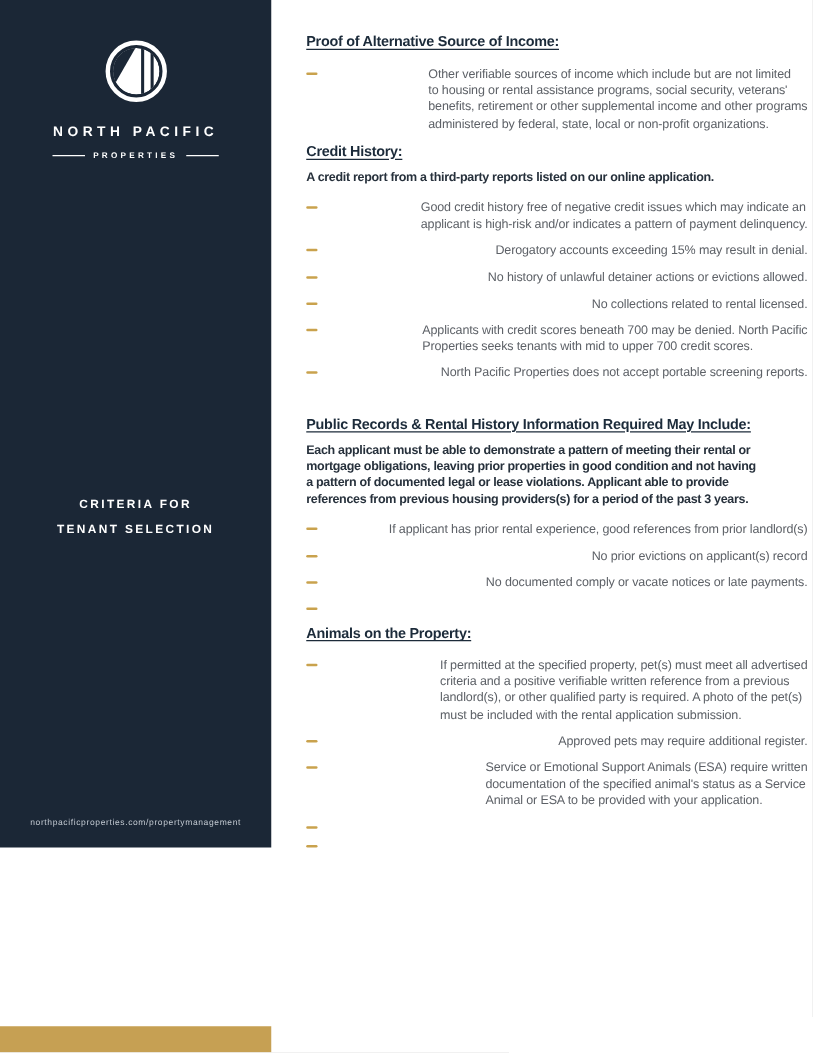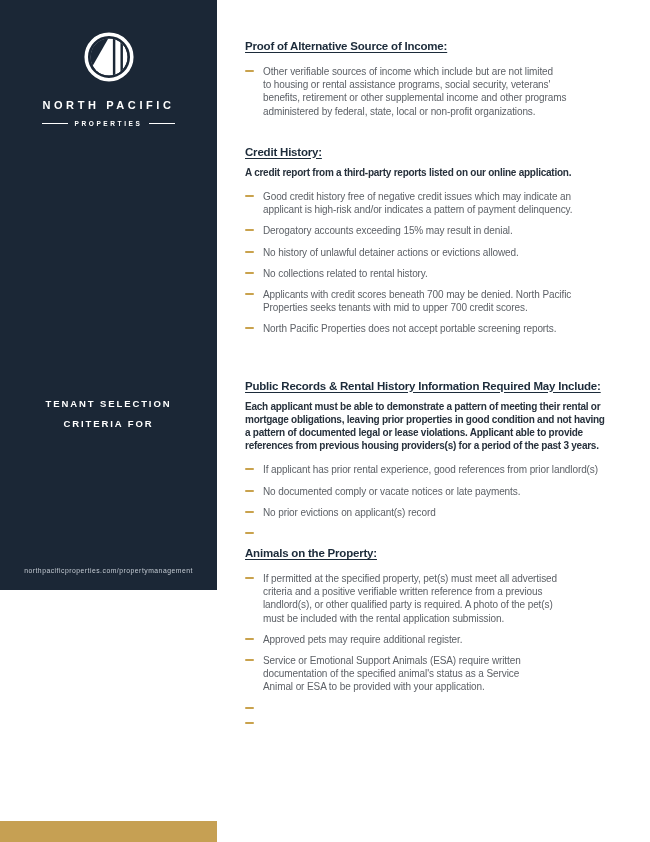--- a/index.html
+++ b/index.html
@@ -9,21 +9,21 @@
     position: relative;
     width: 650px; height: 842px;
     margin: 0 auto;
     background: #ffffff;
     overflow: hidden;
   }
 
   
   .sidebar {
     position: absolute; left: 0; top: 0;
-    width: 217px; height: 590px;
+    width: 217px; height: 678px;
     background: #1b2736;
   }
   .brand {
     position: absolute; top: 30px; left: 0; right: 0;
     text-align: center;
   }
   .logo { width: 54px; height: 54px; display: inline-block; }
   .brand-name {
     margin-top: 11px;
     color: #ffffff;
@@ -65,23 +65,23 @@
     position: absolute; left: 0; top: 821px;
     width: 217px; height: 21px;
     background: #c6a053;
   }
 
   
   .content {
     position: absolute; left: 217px; top: 0; right: 0; bottom: 0;
     padding: 28px 4px 0 28px;
   }
-  .section { margin-top: 28px; }
-  .section:first-child { margin-top: 12px; }
-  .section:nth-child(3) { margin-top: 44px; }
+  .section { margin-top: 10px; }
+  .section:first-child { margin-top: 0; }
+  .section:nth-child(3) { margin-top: 28px; }
   .section:nth-child(4) { margin-top: 13px; }
 
   .section-heading {
     color: #1c2b3a;
     font-size: 11.5px; font-weight: bold;
     letter-spacing: -0.2px;
     text-decoration: underline;
     text-underline-offset: 2px;
     white-space: nowrap;
     margin-bottom: 13px;
@@ -92,20 +92,21 @@
     letter-spacing: -0.25px;
     line-height: 13.2px;
     white-space: pre;
     margin: -5px 0 11px 0;
   }
   .bullets { list-style: none; }
   .bullet {
     display: flex;
     align-items: flex-start;
     margin-bottom: 8px;
+    justify-content: space-between;
   }
   .dash {
     flex: 0 0 9px;
     width: 9px; height: 2px;
     background: #c9a24d;
     margin: 5px 9px 0 0;
     border-radius: 1px;
   }
   .bullet-text {
     color: #5d6167;
@@ -138,22 +139,22 @@
       </svg>
       <div class="brand-name">NORTH PACIFIC</div>
       <div class="brand-sub">
         <span class="rule"></span>
         <span class="brand-sub-text">PROPERTIES</span>
         <span class="rule"></span>
       </div>
     </div>
 
     <div class="tagline">
+      <div>CRITERIA FOR</div>
       <div>TENANT SELECTION</div>
-      <div>CRITERIA FOR</div>
     </div>
 
     <div class="site-url">northpacificproperties.com/propertymanagement</div>
   </aside>
 
   <div class="goldbar"></div>
 
   <main class="content" id="sections">
     <section class="section">
       <h2 class="section-heading">Proof of Alternative Source of Income:</h2>
@@ -183,21 +184,21 @@
           <li class="bullet">
           <span class="dash"></span>
           <span class="bullet-text">Derogatory accounts exceeding 15% may result in denial.</span>
         </li>
           <li class="bullet">
           <span class="dash"></span>
           <span class="bullet-text">No history of unlawful detainer actions or evictions allowed.</span>
         </li>
           <li class="bullet">
           <span class="dash"></span>
-          <span class="bullet-text">No collections related to rental history.</span>
+          <span class="bullet-text">No collections related to rental licensed.</span>
         </li>
           <li class="bullet">
           <span class="dash"></span>
           <span class="bullet-text">Applicants with credit scores beneath 700 may be denied. North Pacific
 Properties seeks tenants with mid to upper 700 credit scores.</span>
         </li>
           <li class="bullet">
           <span class="dash"></span>
           <span class="bullet-text">North Pacific Properties does not accept portable screening reports.</span>
         </li>
@@ -211,25 +212,25 @@
 a pattern of documented legal or lease violations. Applicant able to provide
 references from previous housing providers(s) for a period of the past 3 years.</p>
       <ul class="bullets">
 
       <li class="bullet">
           <span class="dash"></span>
           <span class="bullet-text">If applicant has prior rental experience, good references from prior landlord(s)</span>
         </li>
           <li class="bullet">
           <span class="dash"></span>
+          <span class="bullet-text">No prior evictions on applicant(s) record</span>
+        </li>
+          <li class="bullet">
+          <span class="dash"></span>
           <span class="bullet-text">No documented comply or vacate notices or late payments.</span>
-        </li>
-          <li class="bullet">
-          <span class="dash"></span>
-          <span class="bullet-text">No prior evictions on applicant(s) record</span>
         </li>
           <li class="bullet">
           <span class="dash"></span>
         </li>
         </ul>
     </section>
 
     <section class="section">
       <h2 class="section-heading">Animals on the Property:</h2>
 

